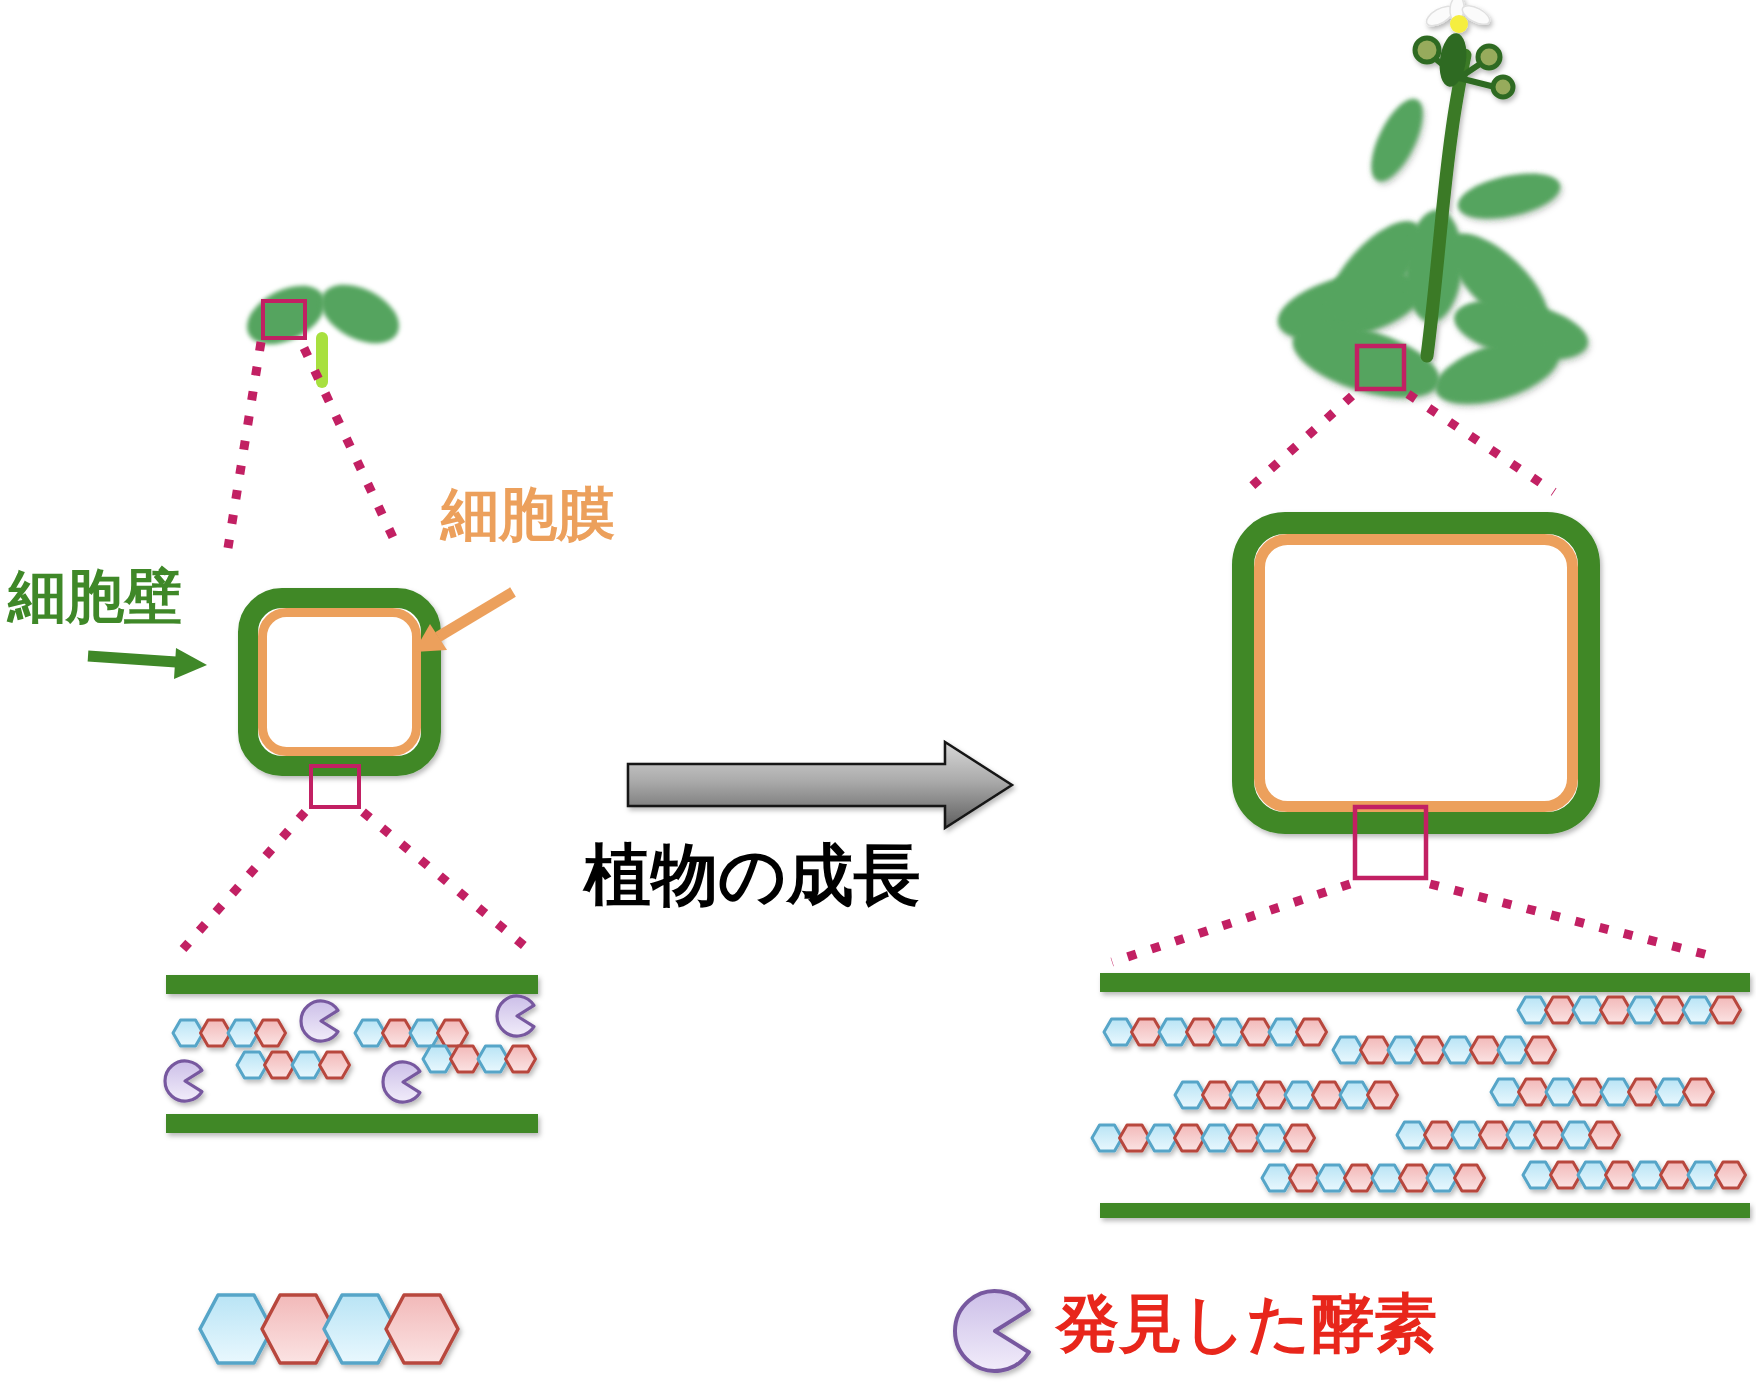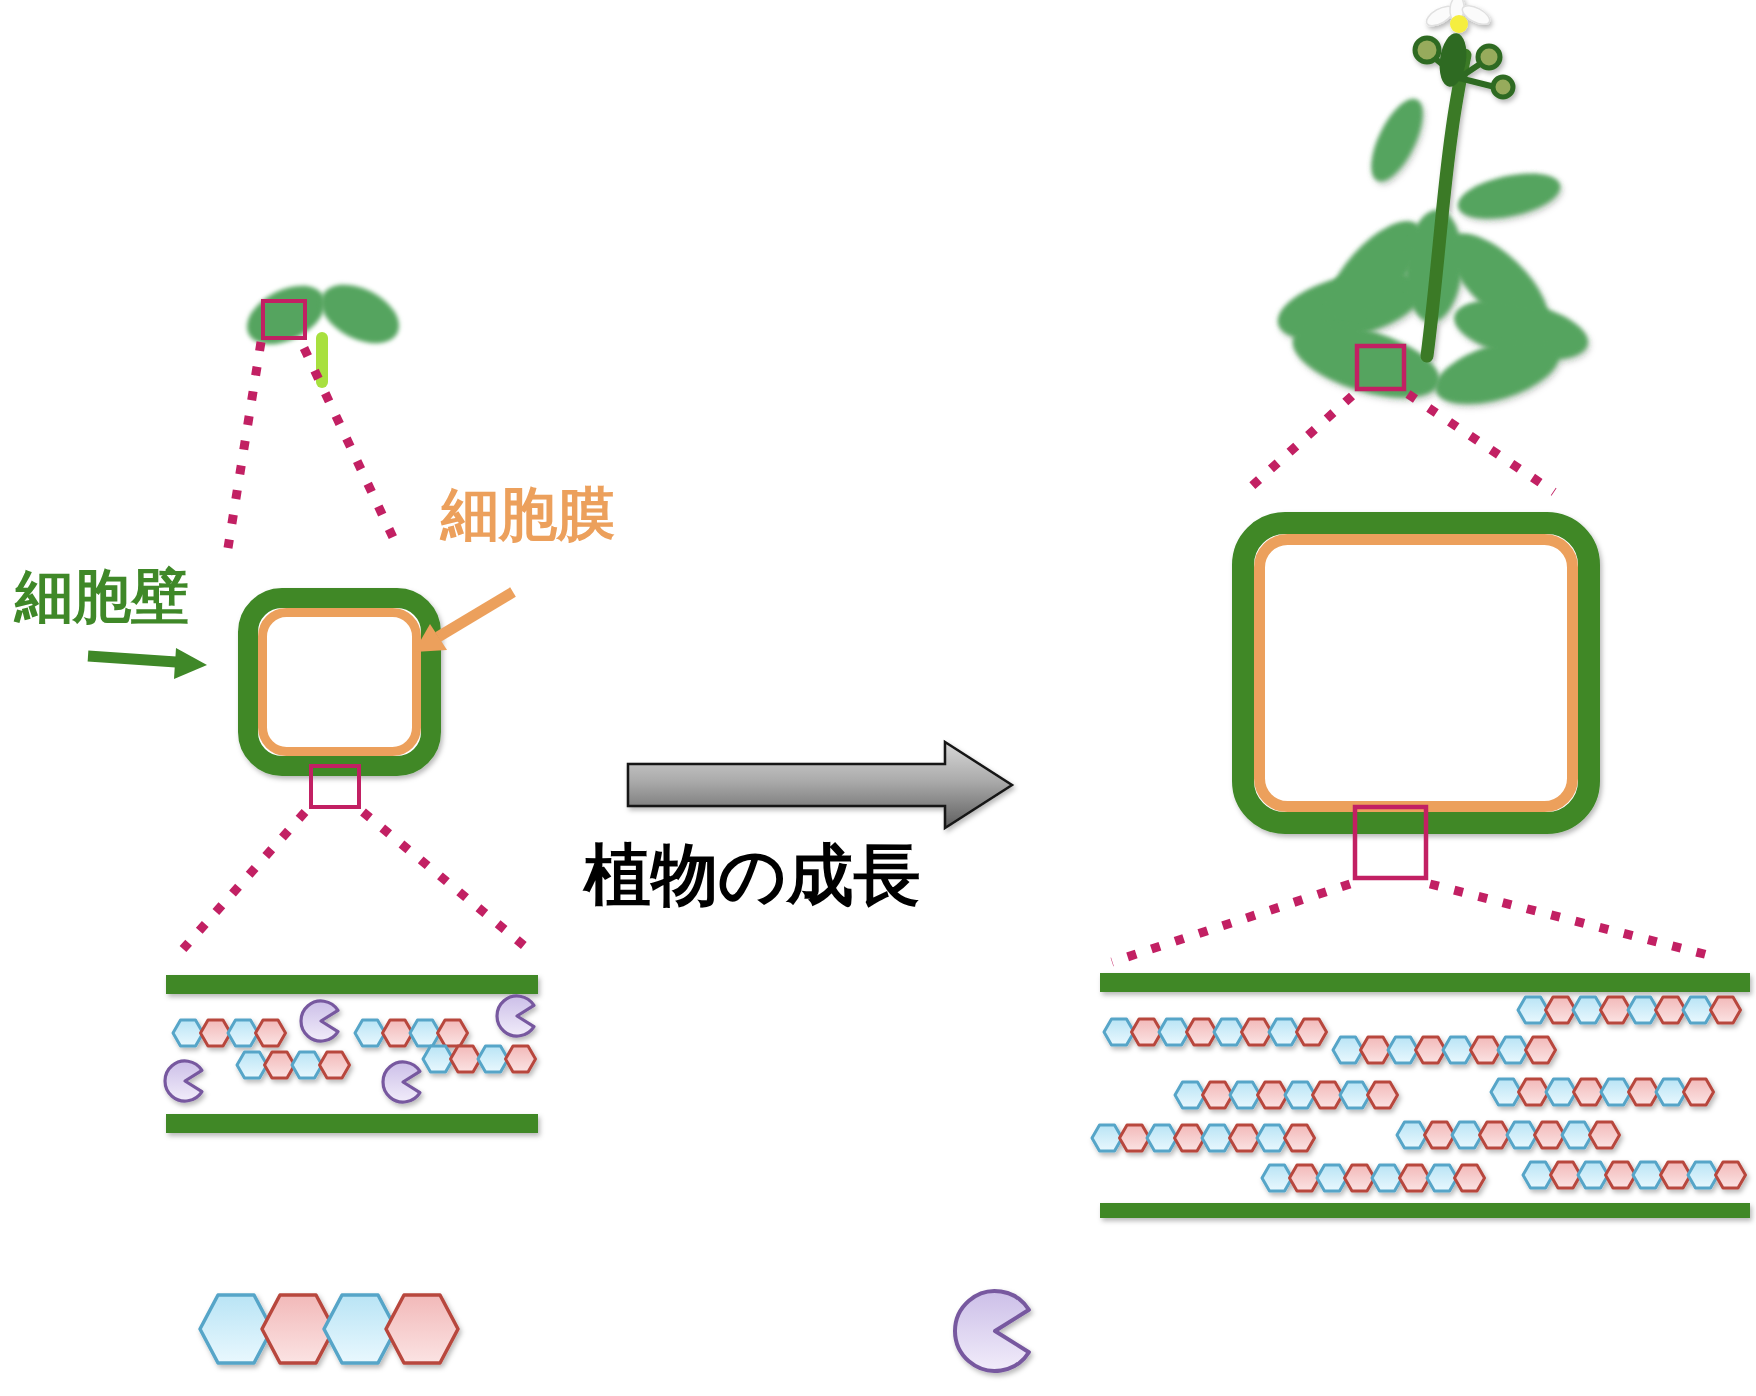--- a/index.html
+++ b/index.html
@@ -1,21 +1,21 @@
 <!DOCTYPE html>
 <html><head>
 <meta charset="utf-8">
 <style>
   html,body{margin:0;padding:0;background:#ffffff;}
   .stage{position:relative;width:1756px;height:1396px;background:#fff;overflow:hidden;
          font-family:"DejaVu Sans","Liberation Sans",sans-serif;}
   .stage svg{position:absolute;left:0;top:0;}
   .lbl{position:absolute;font-weight:bold;white-space:nowrap;line-height:1.05;
        font-family:"DejaVu Sans","Liberation Sans",sans-serif;}
-  #lbl-cellwall{left:8px;top:566px;font-size:58px;color:#3f8828;margin-left:7px;}
+  #lbl-cellwall{left:8px;top:566px;font-size:58px;color:#3f8828;}
   #lbl-cellmembrane{left:441px;top:484px;font-size:58px;color:#eca05c;text-align:center;}
   #lbl-growth{left:612px;top:630px;font-size:67px;color:#000;}
   #lbl-synthesis{left:584px;top:840px;font-size:67px;color:#000;}
   #lbl-pectin{left:479px;top:1291px;font-size:63px;color:#e8261b;}
   #lbl-enzyme{left:1056px;top:1291px;font-size:63px;color:#e8261b;}
 </style>
 </head>
 <body>
 
 <div class="stage">
@@ -222,14 +222,15 @@
         <polygon points="262,1329 280,1295 316,1295 334,1329 316,1363 280,1363" fill="url(#gradPink)" stroke="#b8473e" stroke-width="3.5" stroke-linejoin="round"></polygon>
         <polygon points="324,1329 342,1295 378,1295 396,1329 378,1363 342,1363" fill="url(#gradBlue)" stroke="#56a5c8" stroke-width="3.5" stroke-linejoin="round"></polygon>
         <polygon points="386,1329 404,1295 440,1295 458,1329 440,1363 404,1363" fill="url(#gradPink)" stroke="#b8473e" stroke-width="3.5" stroke-linejoin="round"></polygon>
         <path d="M 995 1331 L 1028.921923846257 1309.8032294306718 A 40 40 0 1 0 1028.921923846257 1352.1967705693282 Z" fill="url(#gradPurple)" stroke="#77589f" stroke-width="4" stroke-linejoin="round"></path>
       </g>
 </svg>
 
 <div class="lbl" id="lbl-cellwall">細胞壁</div>
 <div class="lbl" id="lbl-cellmembrane">細胞膜</div>
 <div class="lbl" id="lbl-synthesis">植物の成長</div>
+<div class="lbl" id="lbl-enzyme">発見した酵素</div>
 
 </div>
 
 </body></html>

